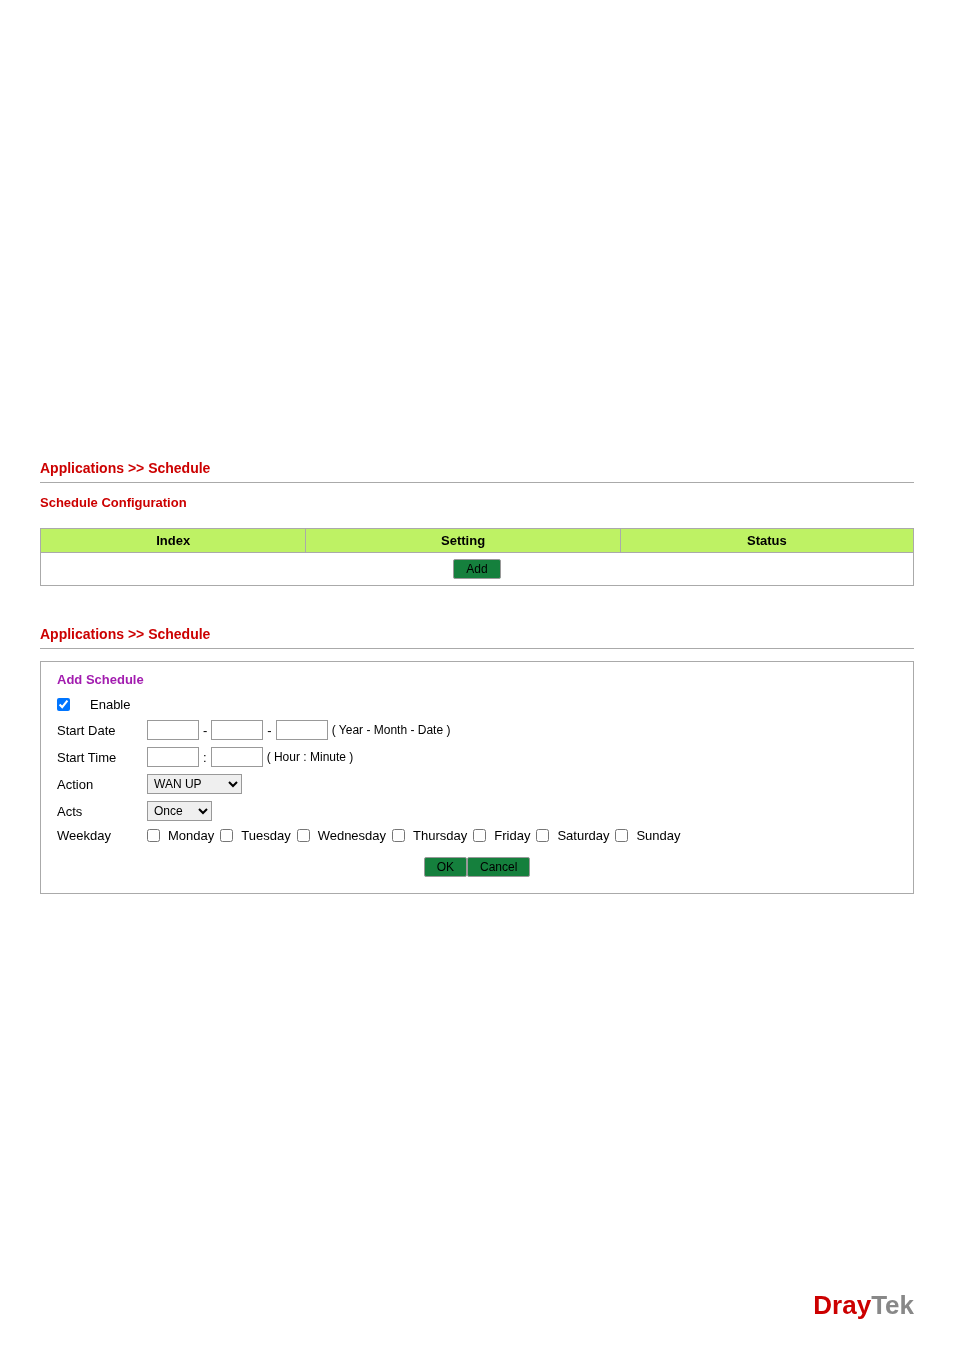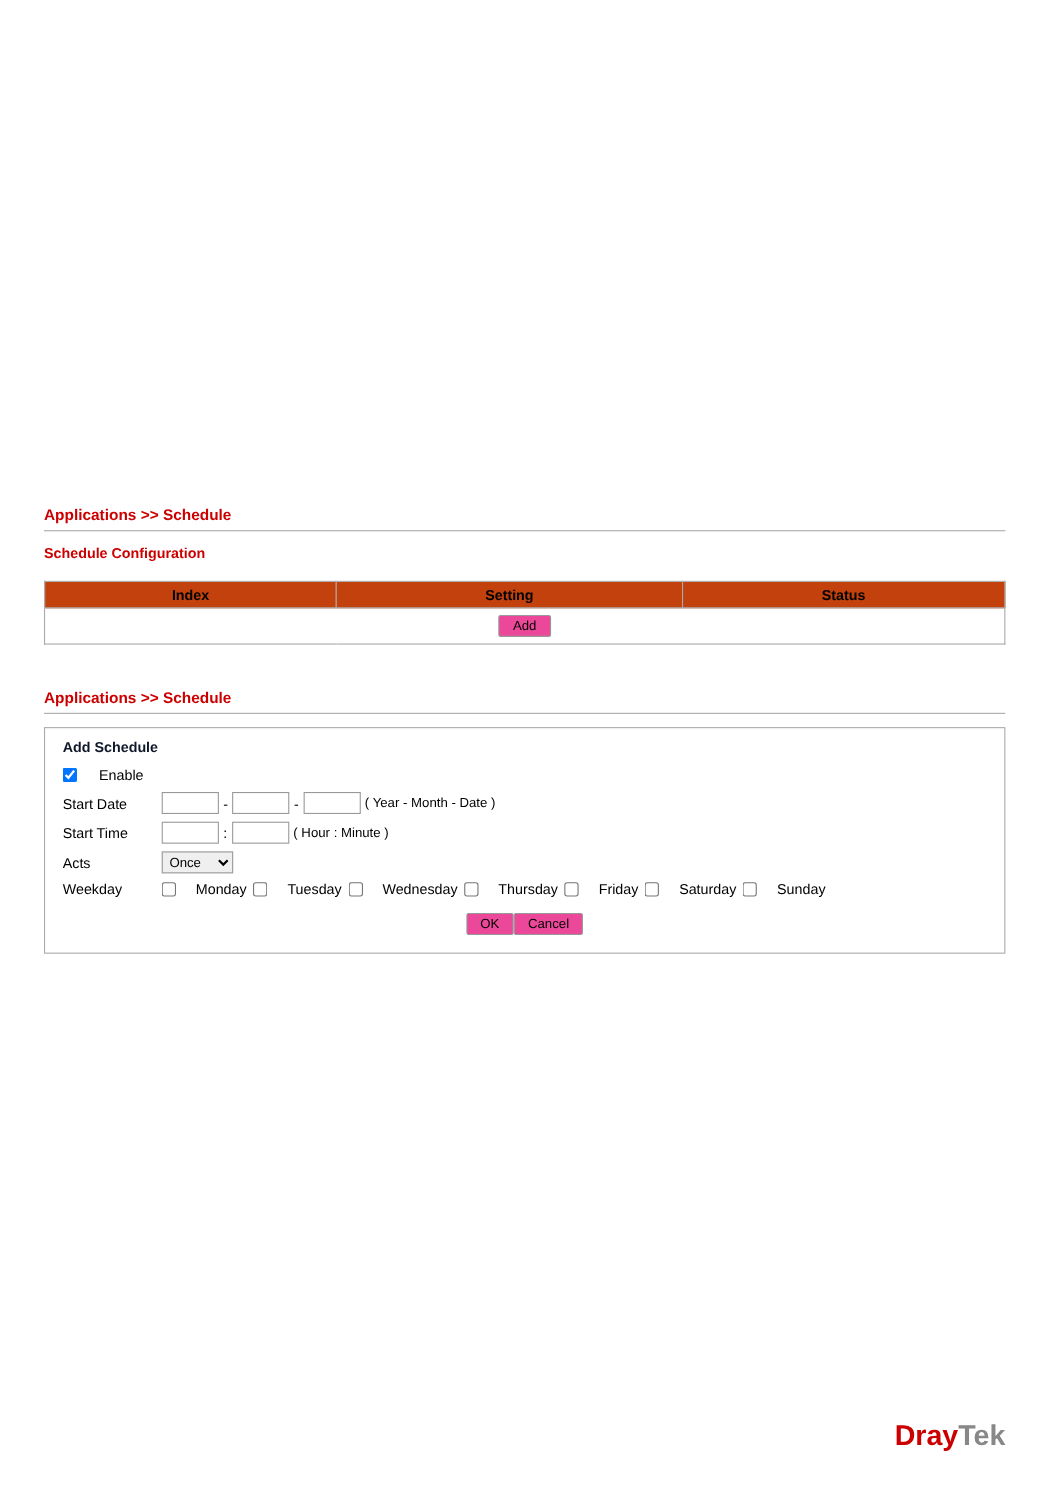--- a/index.html
+++ b/index.html
@@ -44,54 +44,54 @@
     }
 
     
     .schedule-table {
       width: 100%;
       border-collapse: collapse;
       border: 1px solid #aaa;
     }
 
     .schedule-table thead tr {
-      background: #c2410c;
+      background: #bef264;
     }
 
     .schedule-table th {
       padding: 4px 10px;
       font-weight: bold;
       font-size: 13px;
       border: 1px solid #aaa;
       text-align: center;
     }
 
     .schedule-table td {
       padding: 6px 10px;
       border: 1px solid #aaa;
       text-align: center;
     }
 
     .btn {
-      background: #ec4899;
+      background: #15803d;
       border: 1px solid #999;
       padding: 2px 12px;
       font-size: 12px;
       cursor: pointer;
       border-radius: 2px;
     }
 
     
     .form-section {
       border: 1px solid #aaa;
       padding: 10px 16px 16px 16px;
     }
 
     .form-subsection-title {
-      color: #0f172a;
+      color: #a21caf;
       font-size: 13px;
       font-weight: bold;
       margin-bottom: 10px;
     }
 
     .form-row {
       display: flex;
       align-items: center;
       margin-bottom: 7px;
     }
@@ -133,21 +133,21 @@
     .checkbox-group {
       display: flex;
       align-items: center;
       gap: 6px;
       flex-wrap: wrap;
     }
 
     .checkbox-item {
       display: flex;
       align-items: center;
-      gap: 18px;
+      gap: 8px;
     }
 
     .checkbox-item input[type="checkbox"] {
       margin: 0;
     }
 
     .form-buttons {
       display: flex;
       justify-content: center;
       gap: 0;
@@ -230,20 +230,29 @@
       <div class="form-row">
         <div class="form-label">Start Time</div>
         <div class="form-controls">
           <input type="text" class="form-input-small" style="">
           <span>:</span>
           <input type="text" class="form-input-small" style="">
           <span class="form-hint">( Hour : Minute )</span>
         </div>
       </div>
 
+      <div class="form-row">
+        <div class="form-label">Action</div>
+        <div class="form-controls">
+          <select class="form-select">
+            <option>WAN UP</option>
+            <option>WAN DOWN</option>
+          </select>
+        </div>
+      </div>
 
       <div class="form-row">
         <div class="form-label">Acts</div>
         <div class="form-controls">
           <select class="form-select">
             <option>Once</option>
             <option>Repeat</option>
           </select>
         </div>
       </div>

